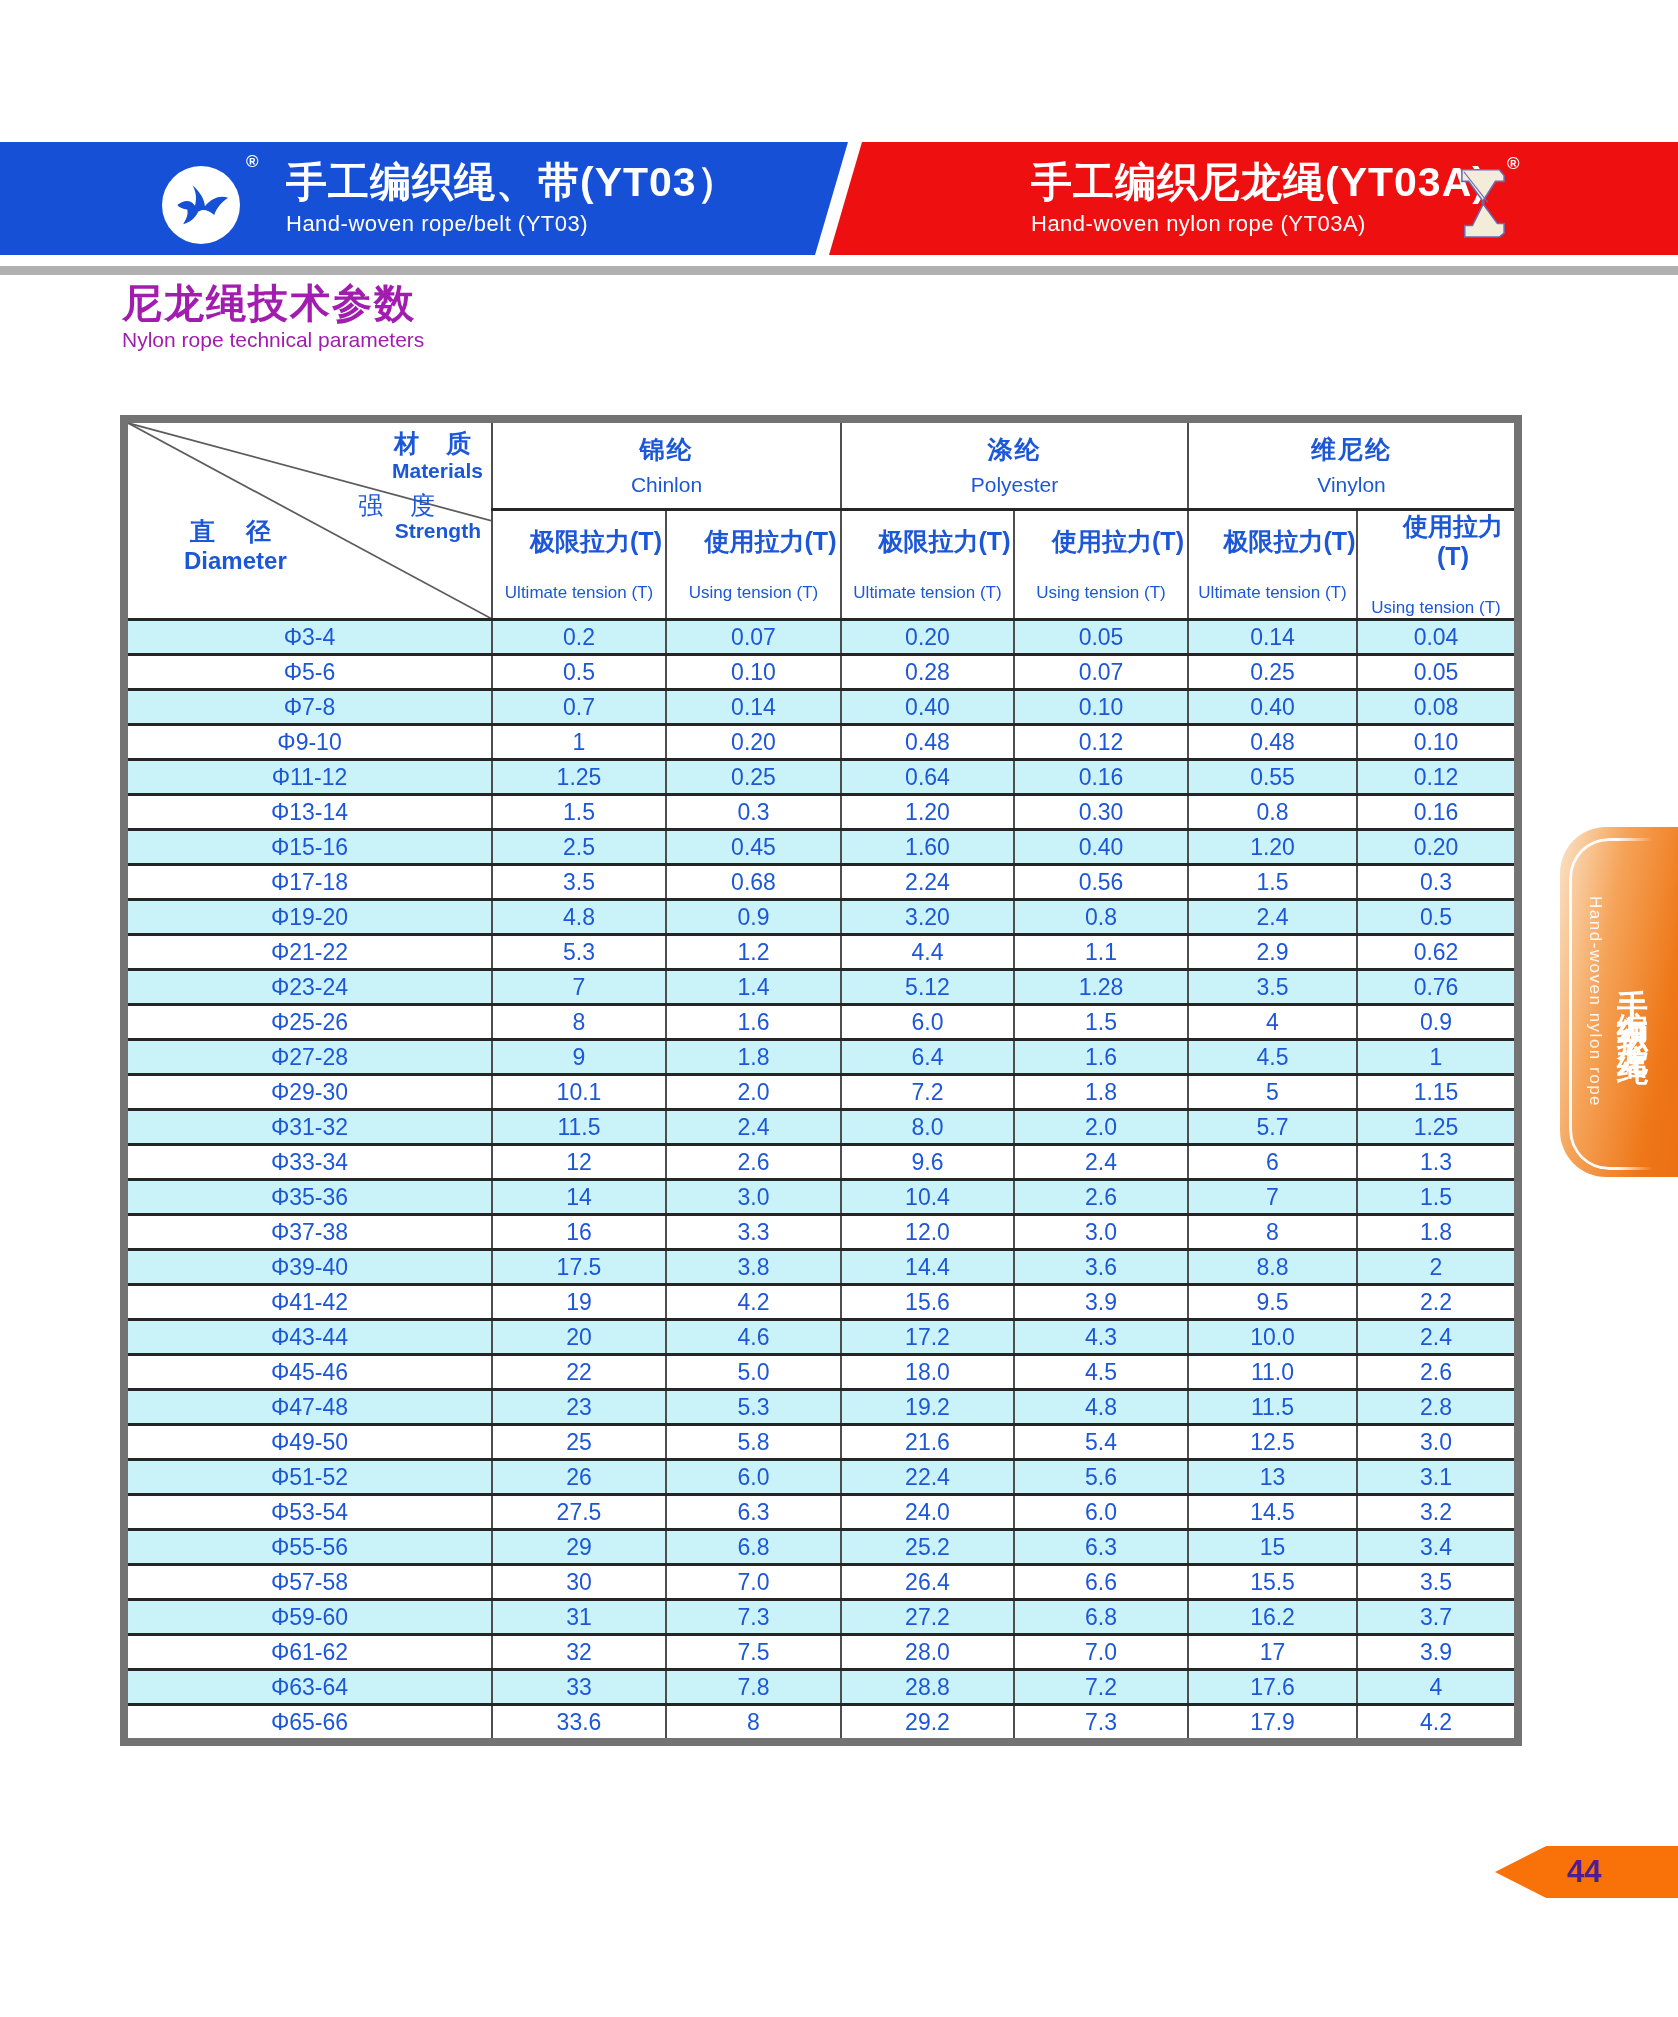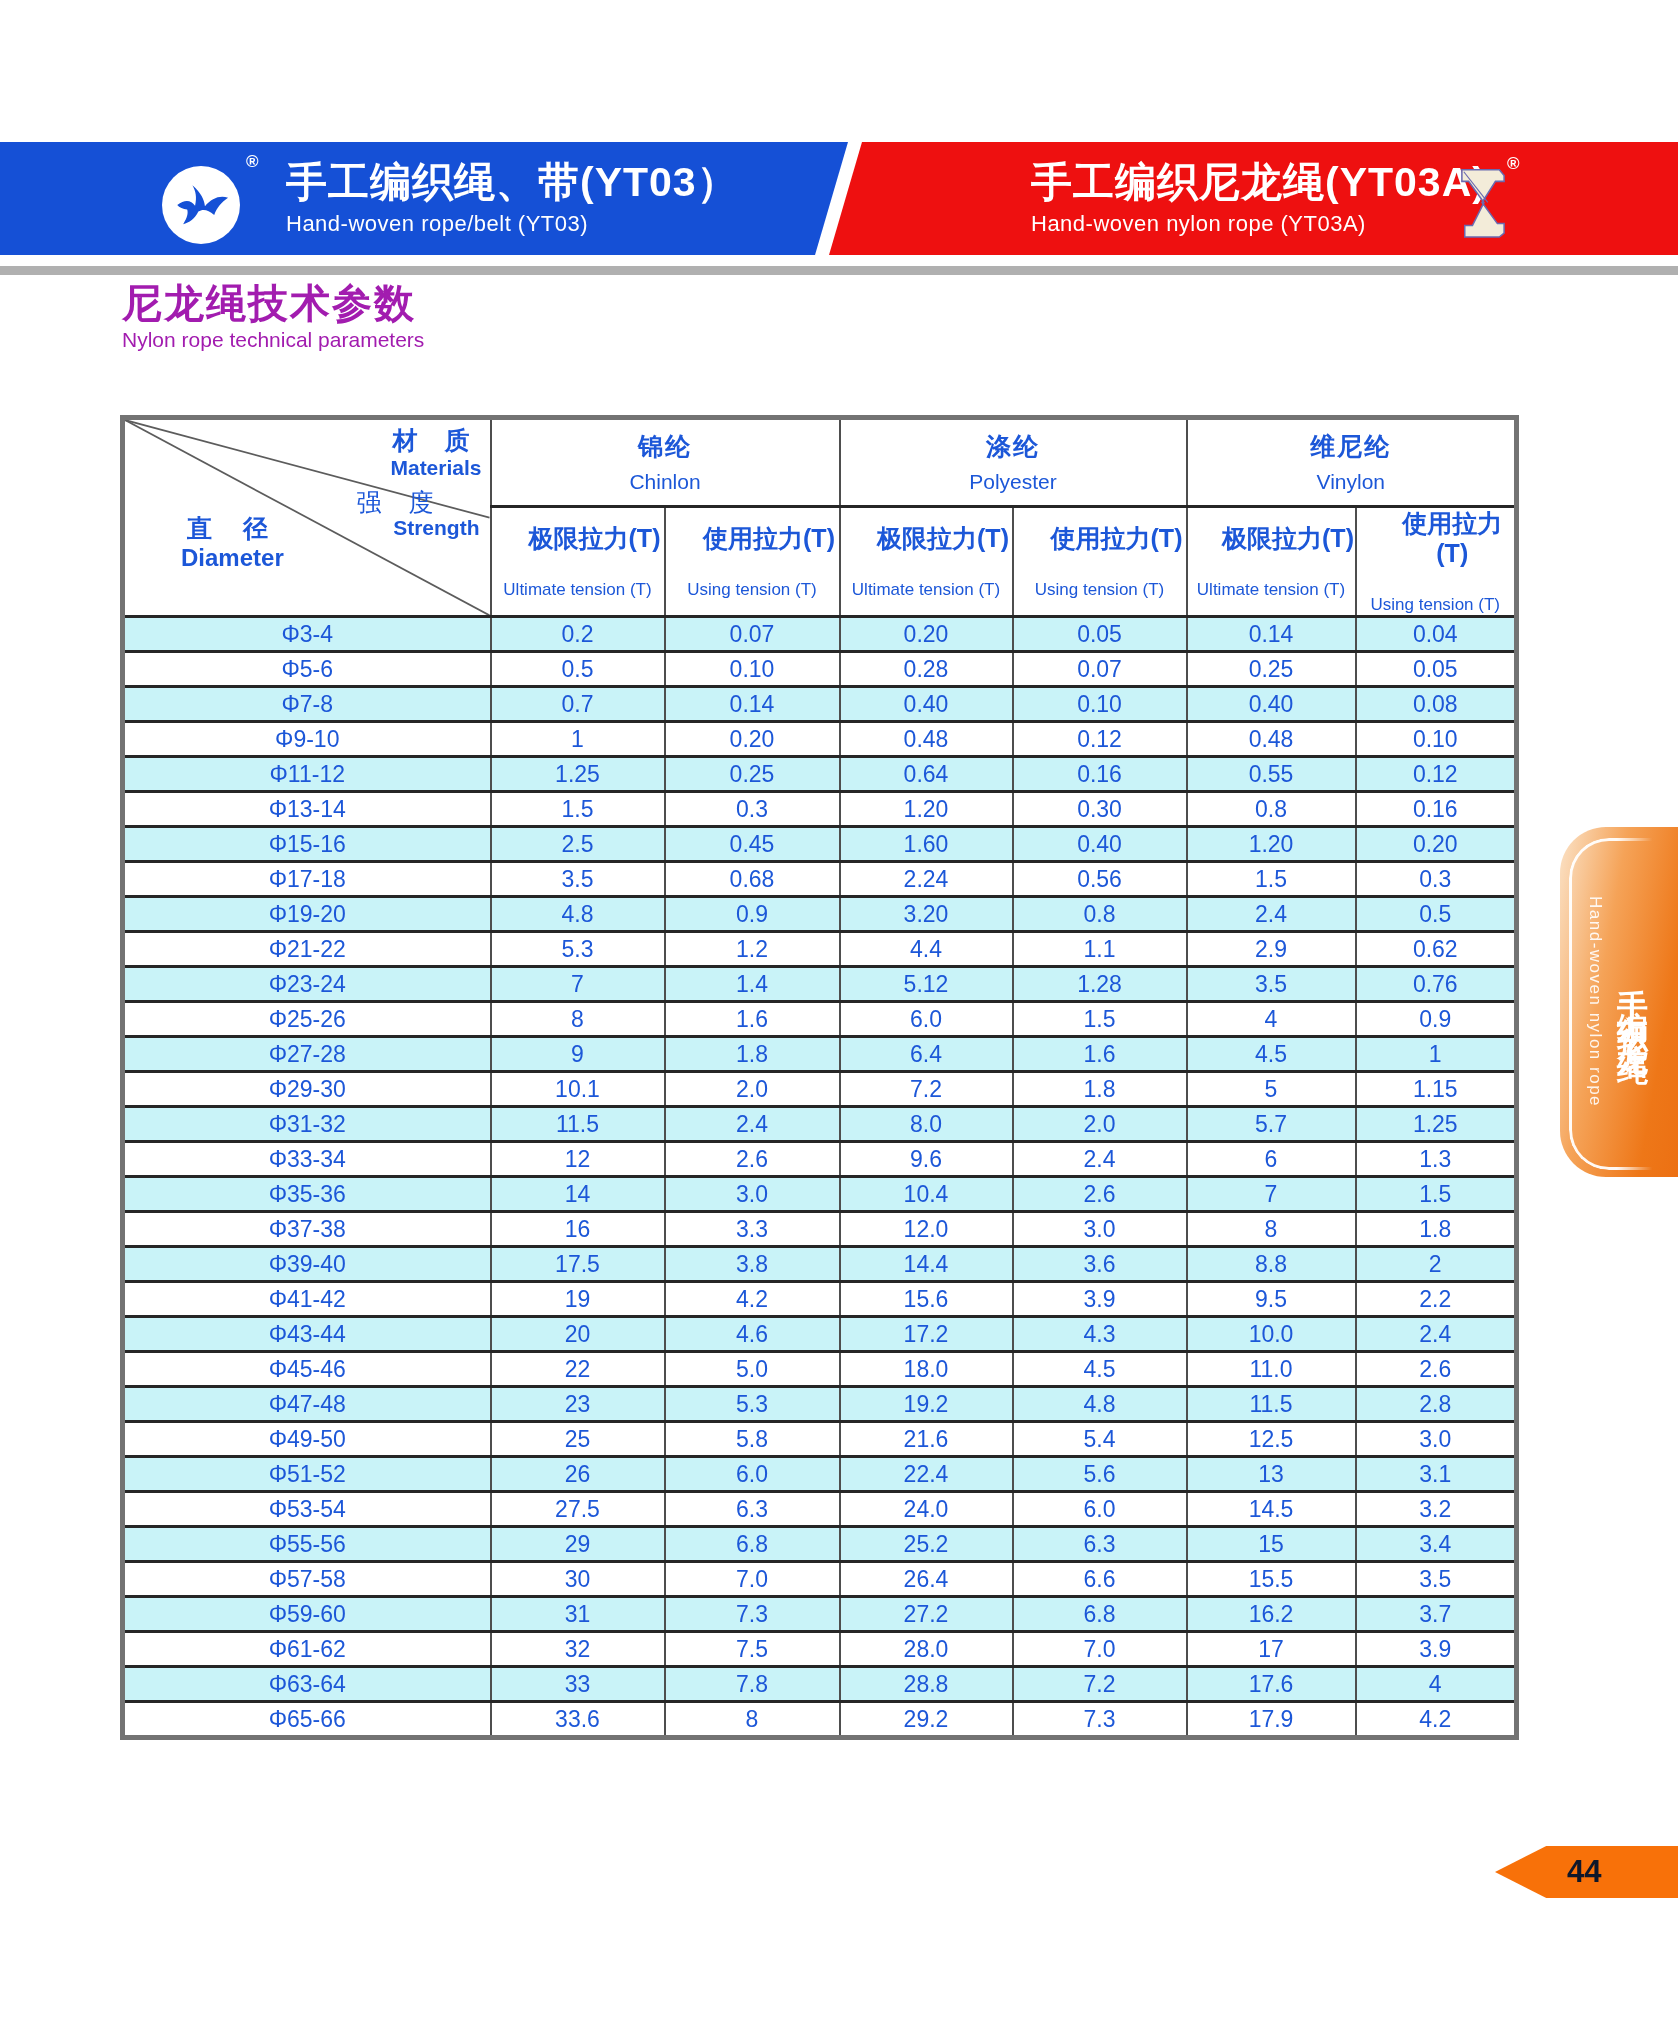--- a/index.html
+++ b/index.html
@@ -42,21 +42,21 @@
   
   .param-table{
     position:absolute;left:120px;top:415px;border-collapse:collapse;table-layout:fixed;
     width:1394px;color:#1c57d8;
   }
   .param-table th,.param-table td{
     border-left:2px solid #4e4e4e;border-right:2px solid #4e4e4e;
     border-top:3px solid #262626;border-bottom:3px solid #262626;
     padding:0;text-align:center;vertical-align:middle;background:#ffffff;
   }
-  .param-table{border:5px solid #737373;}
+  .param-table{border:8px solid #737373;}
   .hrow1 th{height:85px;}
   .hrow2 th{height:85px;}
   .group-zh{font-size:25px;font-weight:bold;letter-spacing:2px;line-height:1.2;}
   .group-en{font-size:21px;font-weight:normal;line-height:1.2;margin-top:8px;}
   .sub-zh{font-size:25px;font-weight:bold;line-height:1.2;padding-left:34px;}
   .sub-en{font-size:17px;font-weight:normal;line-height:1.2;margin-top:27px;}
   .corner-cell{position:relative;padding:0;}
   .corner-cell svg.diag{position:absolute;left:0;top:0;width:100%;height:100%;}
   .corner-label{position:absolute;color:#1c57d8;}
   .lbl-mat-zh{right:10px;top:4px;font-size:25px;font-weight:bold;letter-spacing:10px;}
@@ -88,21 +88,21 @@
   }
   .tab-zh{
     writing-mode:vertical-rl;color:#ffffff;font-size:31px;font-weight:bold;letter-spacing:11px;
   }
   
   .page-arrow{
     position:absolute;left:1495px;top:1846px;width:183px;height:52px;background:#f87109;
     clip-path:polygon(0 50%,28% 0,100% 0,100% 100%,28% 100%);
     display:flex;align-items:center;
   }
-  .page-arrow span{color:#0f172a;font-size:31px;font-weight:bold;margin-left:72px;}
+  .page-arrow span{color:#4c1d95;font-size:31px;font-weight:bold;margin-left:72px;}
 </style>
 </head>
 <body>
 
 <div class="banner banner-blue">
   <div class="logo-circle">
     <svg viewBox="0 0 100 100">
       <path fill="#1550d6" d="M14 50 C26 41 35 43 41 51 C44 38 42 29 37 20 C50 31 55 42 56 52 C66 40 78 35 91 39 C81 46 74 54 70 65 C60 56 52 56 46 60 C41 71 32 77 23 79 C29 70 31 62 29 57 C23 56 17 54 14 50 Z"></path>
     </svg>
   </div>

